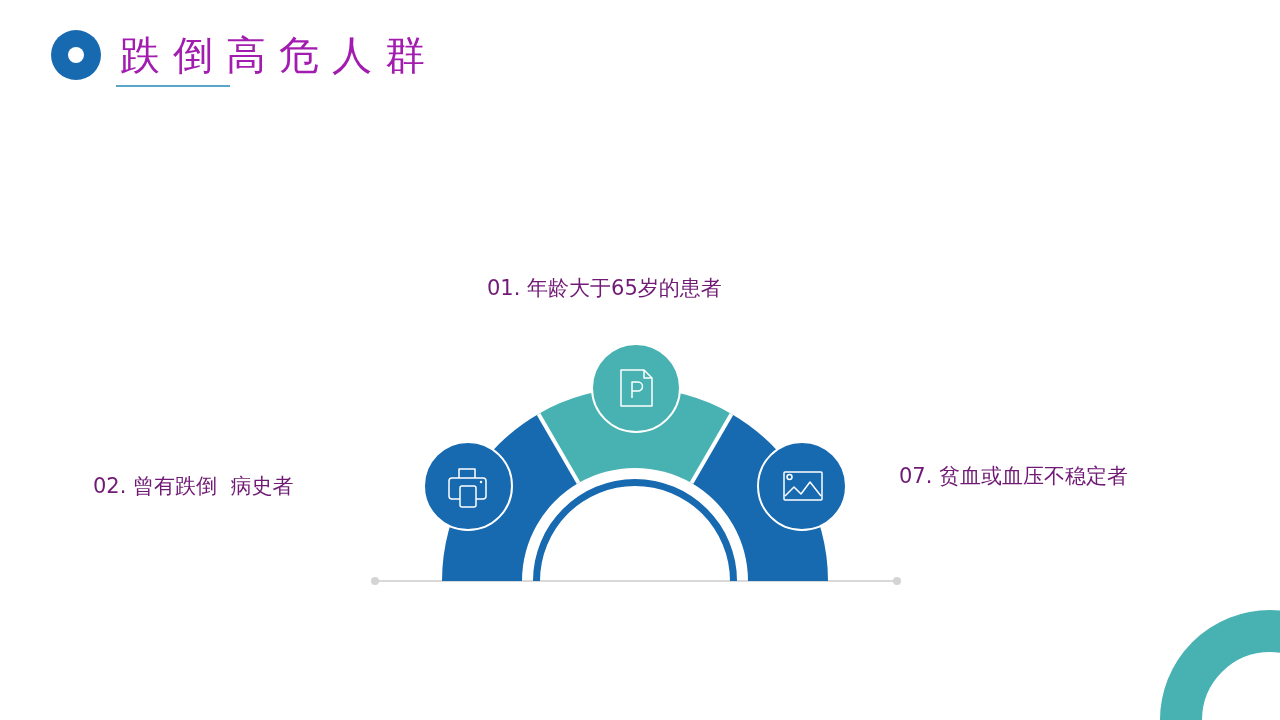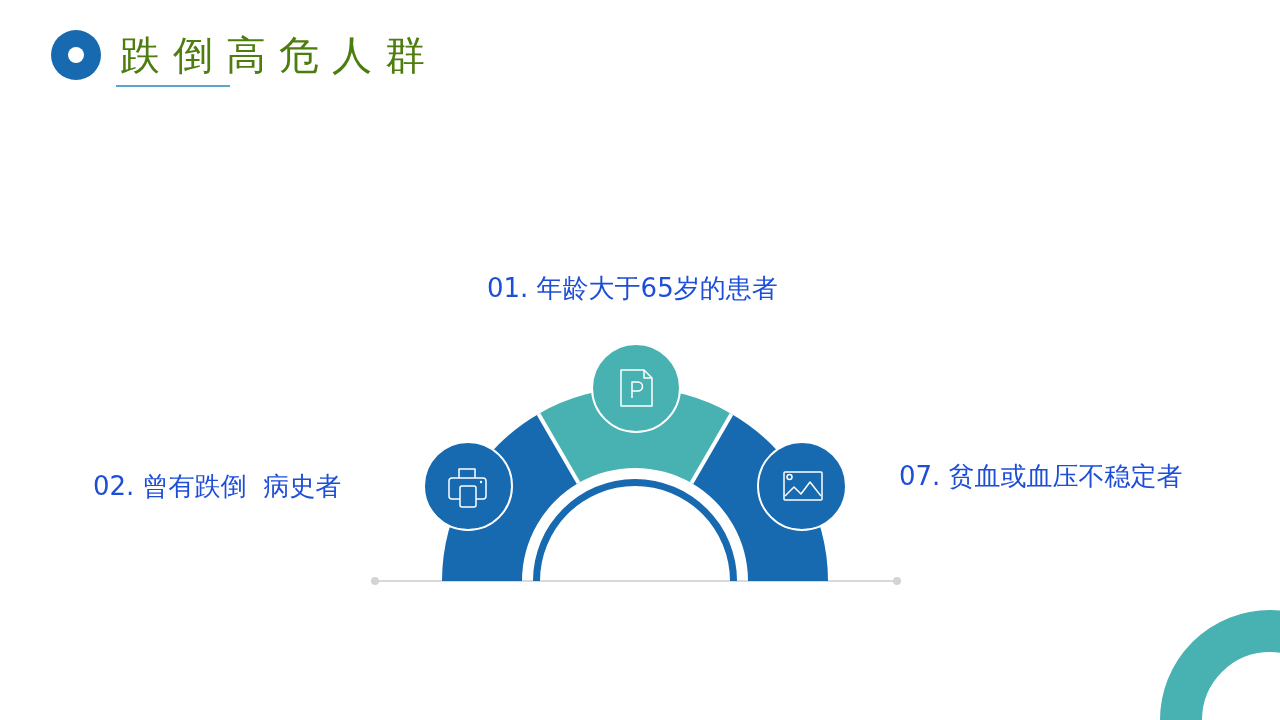--- a/index.html
+++ b/index.html
@@ -11,28 +11,28 @@
   .logo-dot {
     position: absolute; left: 51px; top: 30px; width: 50px; height: 50px;
     border-radius: 50%; background: #1769b0;
   }
   .logo-dot::after {
     content: ""; position: absolute; left: 17px; top: 17px; width: 16px; height: 16px;
     border-radius: 50%; background: #ffffff;
   }
   .page-title {
     position: absolute; left: 120px; top: 30px; height: 50px; line-height: 50px;
-    font-size: 40px; letter-spacing: 13px; color: #4d7c0f; white-space: nowrap;
+    font-size: 40px; letter-spacing: 13px; color: #a21caf; white-space: nowrap;
   }
   .title-underline {
     position: absolute; left: 116px; top: 85px; width: 114px; height: 2px;
     background: #5aa6c8;
   }
   .label {
-    position: absolute; font-size: 26px; color: #1d4ed8; white-space: nowrap;
+    position: absolute; font-size: 21px; color: #701a75; white-space: nowrap;
     line-height: 30px;
   }
   .label-1 { left: 487px; top: 273px; }
   .label-2 { left: 93px;  top: 471px; text-align: center; }
   .label-3 { left: 899px; top: 461px; }
   svg.diagram { position: absolute; left: 0; top: 0; }
 </style>
 </head>
 <body>
 

